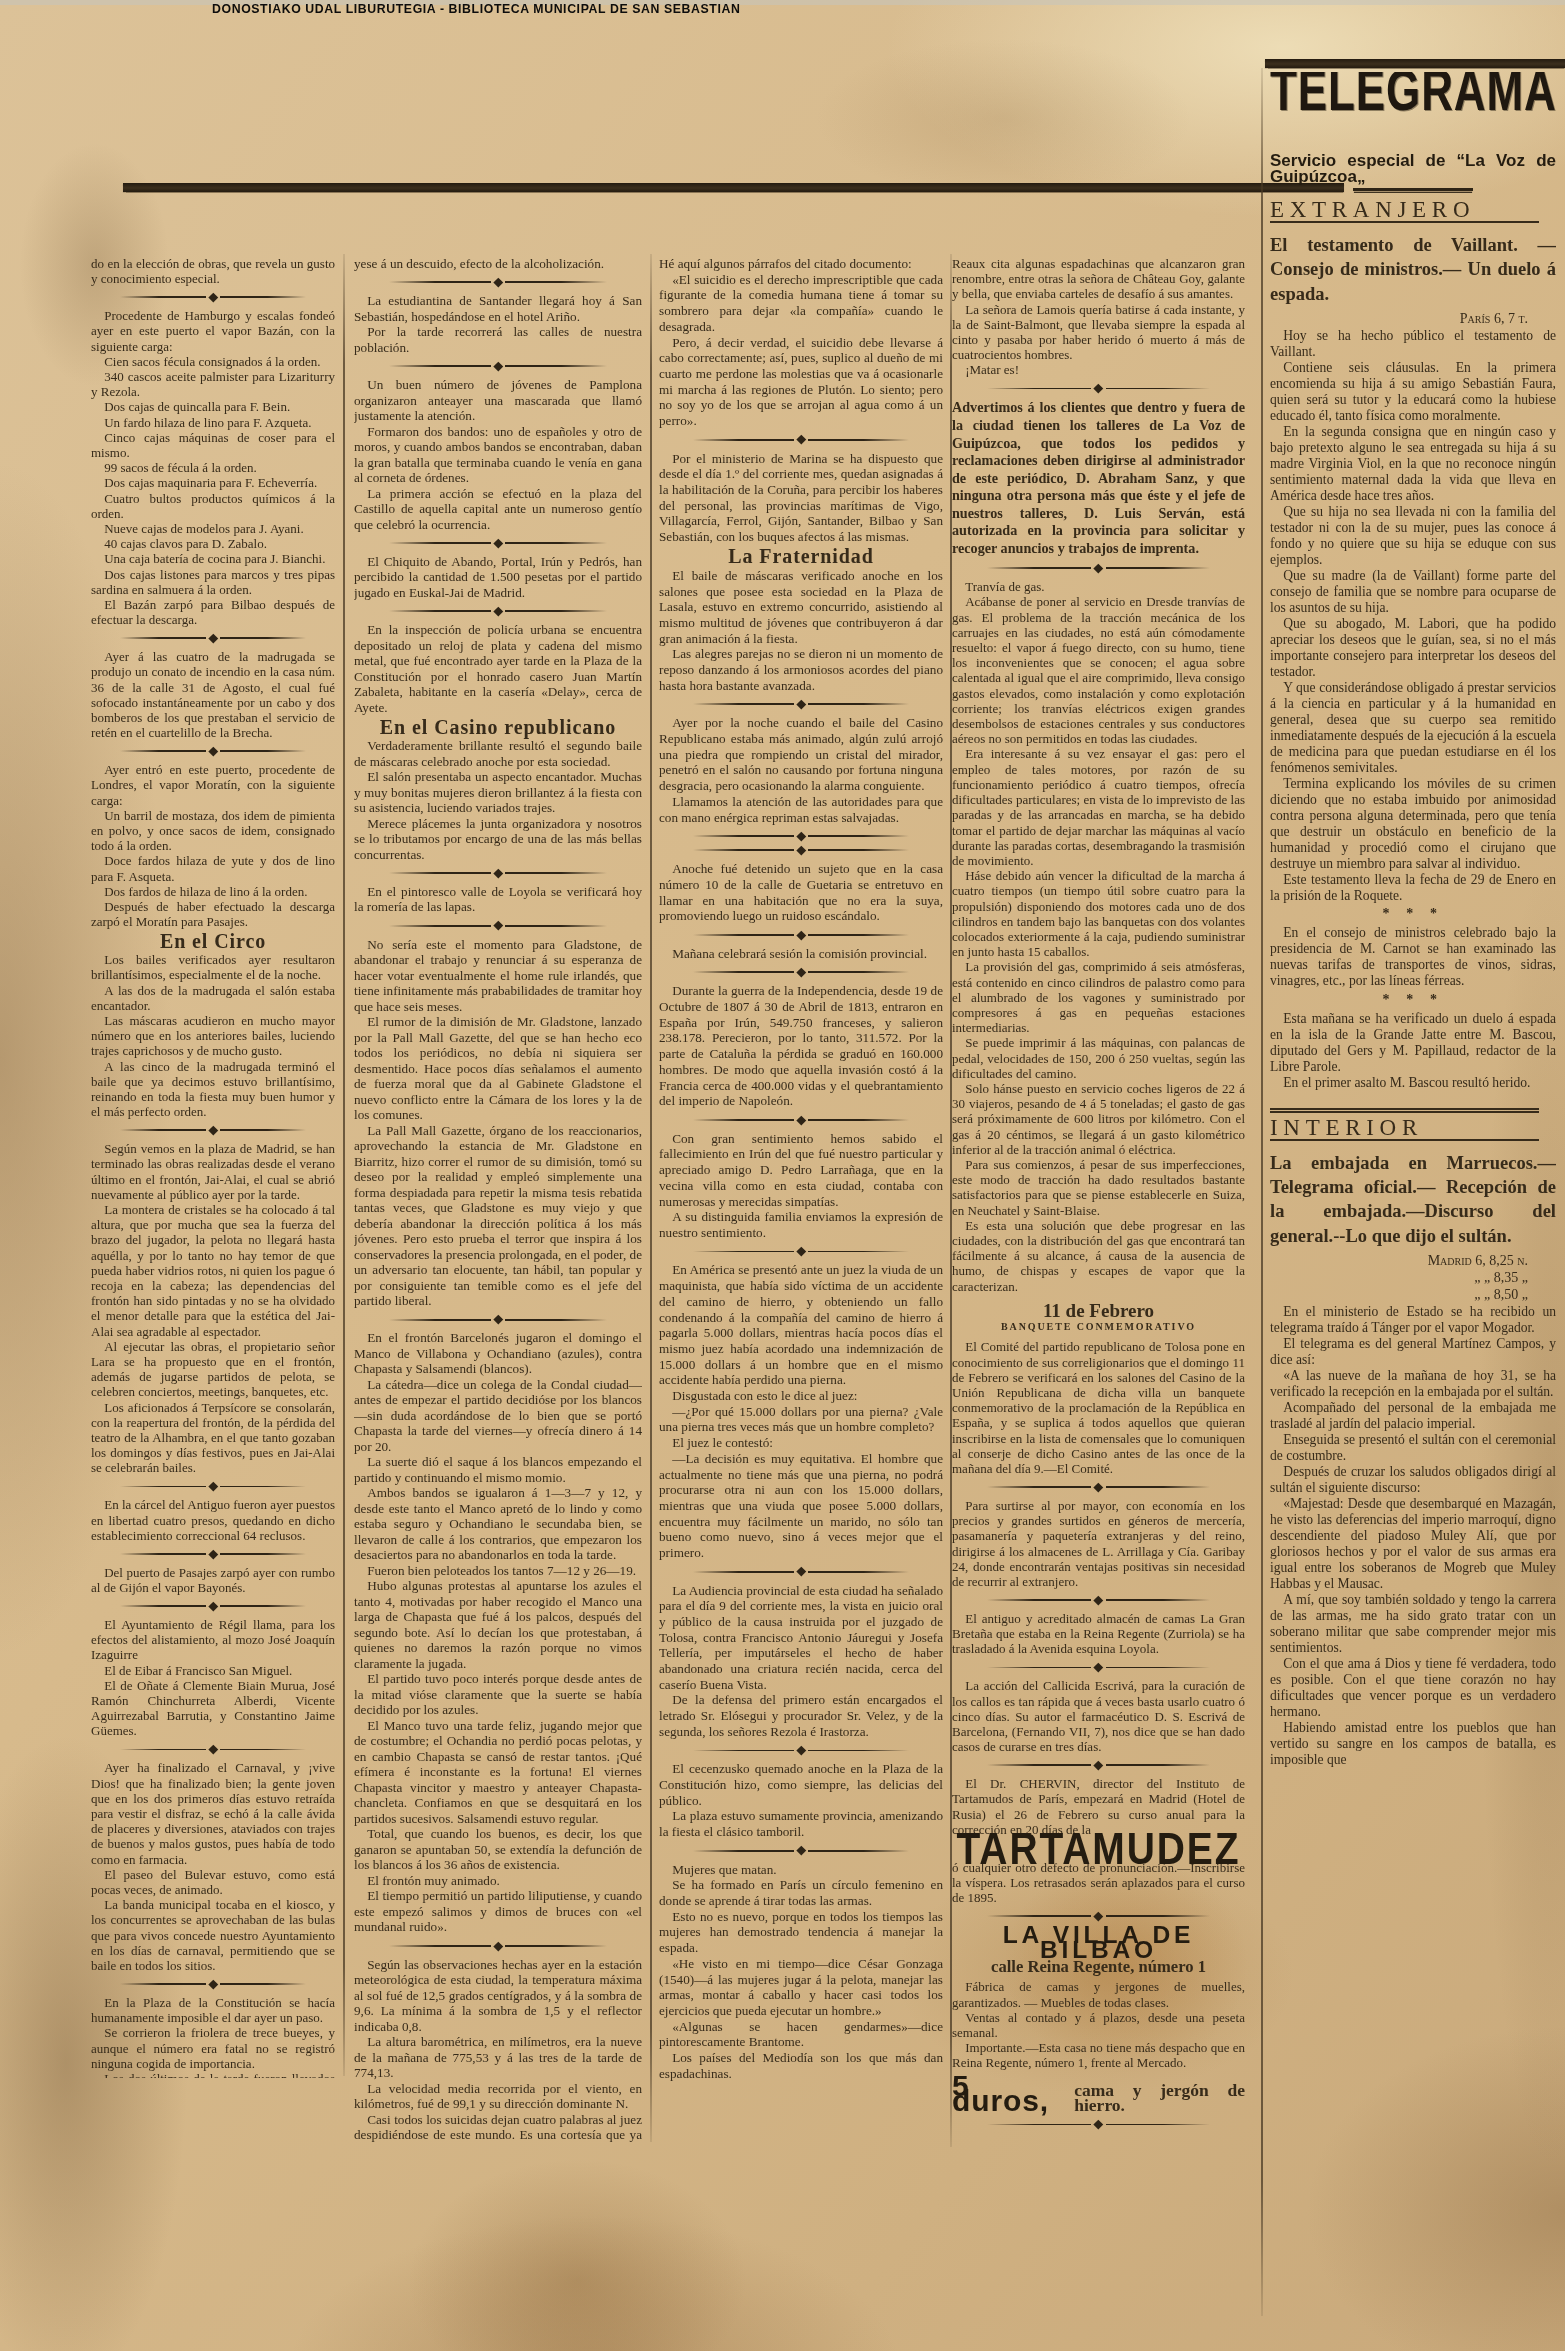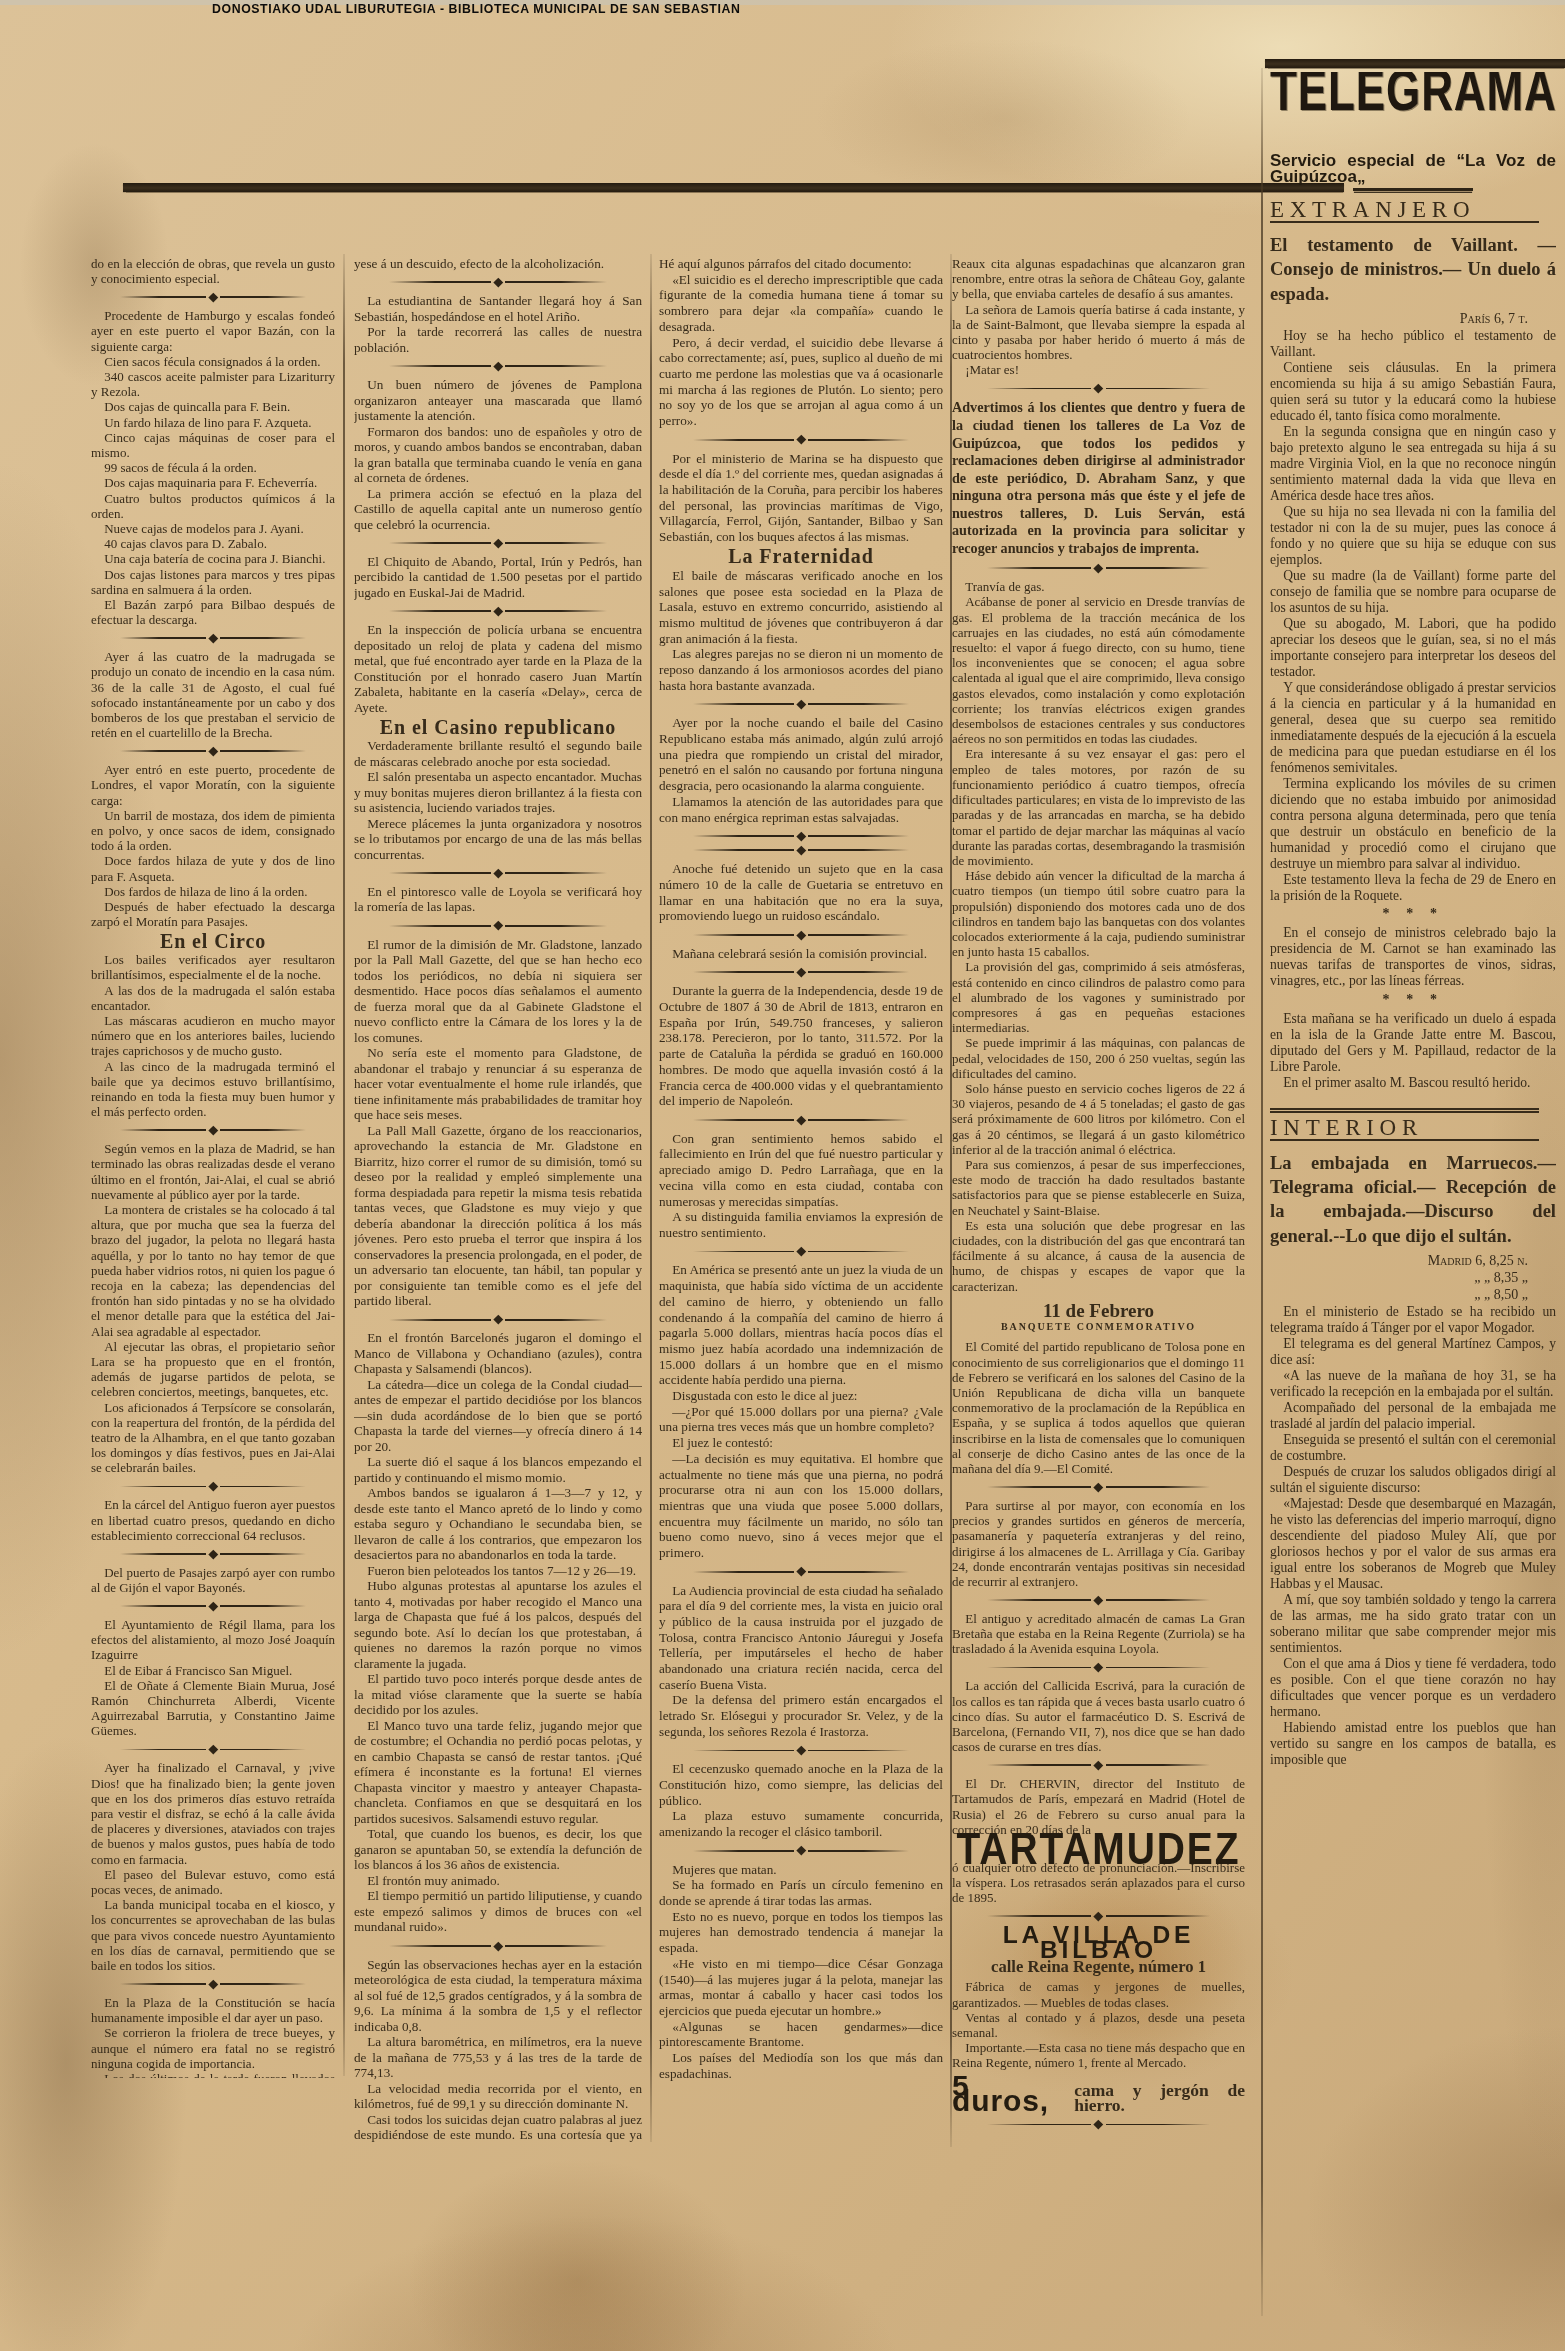--- a/index.html
+++ b/index.html
@@ -190,22 +190,22 @@
       <p>Verdaderamente brillante resultó el segundo baile de máscaras celebrado anoche por esta sociedad.</p>
       <p>El salón presentaba un aspecto encantador. Muchas y muy bonitas mujeres dieron brillantez á la fiesta con su asistencia, luciendo variados trajes.</p>
       <p>Merece plácemes la junta organizadora y nosotros se lo tributamos por encargo de una de las más bellas concurrentas.</p>
       <div class="divider">
         <span class="dmid"></span>
       </div>
       <p>En el pintoresco valle de Loyola se verificará hoy la romería de las lapas.</p>
       <div class="divider">
         <span class="dmid"></span>
       </div>
+      <p>No sería este el momento para Gladstone, de abandonar el trabajo y renunciar á su esperanza de hacer votar eventualmente el home rule irlandés, que tiene infinitamente más prababilidades de tramitar hoy que hace seis meses.</p>
       <p>El rumor de la dimisión de Mr. Gladstone, lanzado por la Pall Mall Gazette, del que se han hecho eco todos los periódicos, no debía ni siquiera ser desmentido. Hace pocos días señalamos el aumento de fuerza moral que da al Gabinete Gladstone el nuevo conflicto entre la Cámara de los lores y la de los comunes.</p>
-      <p>No sería este el momento para Gladstone, de abandonar el trabajo y renunciar á su esperanza de hacer votar eventualmente el home rule irlandés, que tiene infinitamente más prababilidades de tramitar hoy que hace seis meses.</p>
       <p>La Pall Mall Gazette, órgano de los reaccionarios, aprovechando la estancia de Mr. Gladstone en Biarritz, hizo correr el rumor de su dimisión, tomó su deseo por la realidad y empleó simplemente una forma despiadada para repetir la misma tesis rebatida tantas veces, que Gladstone es muy viejo y que debería abandonar la dirección política á los más jóvenes. Pero esto prueba el terror que inspira á los conservadores la presencia prolongada, en el poder, de un adversario tan elocuente, tan hábil, tan popular y por consiguiente tan temible como es el jefe del partido liberal.</p>
       <div class="divider">
         <span class="dmid"></span>
       </div>
       <p>En el frontón Barcelonés jugaron el domingo el Manco de Villabona y Ochandiano (azules), contra Chapasta y Salsamendi (blancos).</p>
       <p>La cátedra—dice un colega de la Condal ciudad—antes de empezar el partido decidióse por los blancos—sin duda acordándose de lo bien que se portó Chapasta la tarde del viernes—y ofrecía dinero á 14 por 20.</p>
       <p>La suerte dió el saque á los blancos empezando el partido y continuando el mismo momio.</p>
       <p>Ambos bandos se igualaron á 1—3—7 y 12, y desde este tanto el Manco apretó de lo lindo y como estaba seguro y Ochandiano le secundaba bien, se llevaron de calle á los contrarios, que empezaron los desaciertos para no abandonarlos en toda la tarde.</p>
       <p>Fueron bien peloteados los tantos 7—12 y 26—19.</p>
       <p>Hubo algunas protestas al apuntarse los azules el tanto 4, motivadas por haber recogido el Manco una larga de Chapasta que fué á los palcos, después del segundo bote. Así lo decían los que protestaban, á quienes no daremos la razón porque no vimos claramente la jugada.</p>
@@ -268,21 +268,21 @@
       <p>—La decisión es muy equitativa. El hombre que actualmente no tiene más que una pierna, no podrá procurarse otra ni aun con los 15.000 dollars, mientras que una viuda que posee 5.000 dollars, encuentra muy fácilmente un marido, no sólo tan bueno como nuevo, sino á veces mejor que el primero.</p>
       <div class="divider">
         <span class="dmid"></span>
       </div>
       <p>La Audiencia provincial de esta ciudad ha señalado para el día 9 del corriente mes, la vista en juicio oral y público de la causa instruida por el juzgado de Tolosa, contra Francisco Antonio Jáuregui y Josefa Tellería, per imputárseles el hecho de haber abandonado una criatura recién nacida, cerca del caserío Buena Vista.</p>
       <p>De la defensa del primero están encargados el letrado Sr. Elósegui y procurador Sr. Velez, y de la segunda, los señores Rezola é Irastorza.</p>
       <div class="divider">
         <span class="dmid"></span>
       </div>
       <p>El cecenzusko quemado anoche en la Plaza de la Constitución hizo, como siempre, las delicias del público.</p>
-      <p>La plaza estuvo sumamente concurrida, amenizando la recoger el clásico tamboril.</p>
+      <p>La plaza estuvo sumamente provincia, amenizando la fiesta el clásico tamboril.</p>
       <div class="divider">
         <span class="dmid"></span>
       </div>
       <p>Mujeres que matan.</p>
       <p>Se ha formado en París un círculo femenino en donde se aprende á tirar todas las armas.</p>
       <p>Esto no es nuevo, porque en todos los tiempos las mujeres han demostrado tendencia á manejar la espada.</p>
       <p>«He visto en mi tiempo—dice César Gonzaga (1540)—á las mujeres jugar á la pelota, manejar las armas, montar á caballo y hacer casi todos los ejercicios que pueda ejecutar un hombre.»</p>
       <p>«Algunas se hacen gendarmes»—dice pintorescamente Brantome.</p>
       <p>Los países del Mediodía son los que más dan espadachinas.</p>
     </div>

